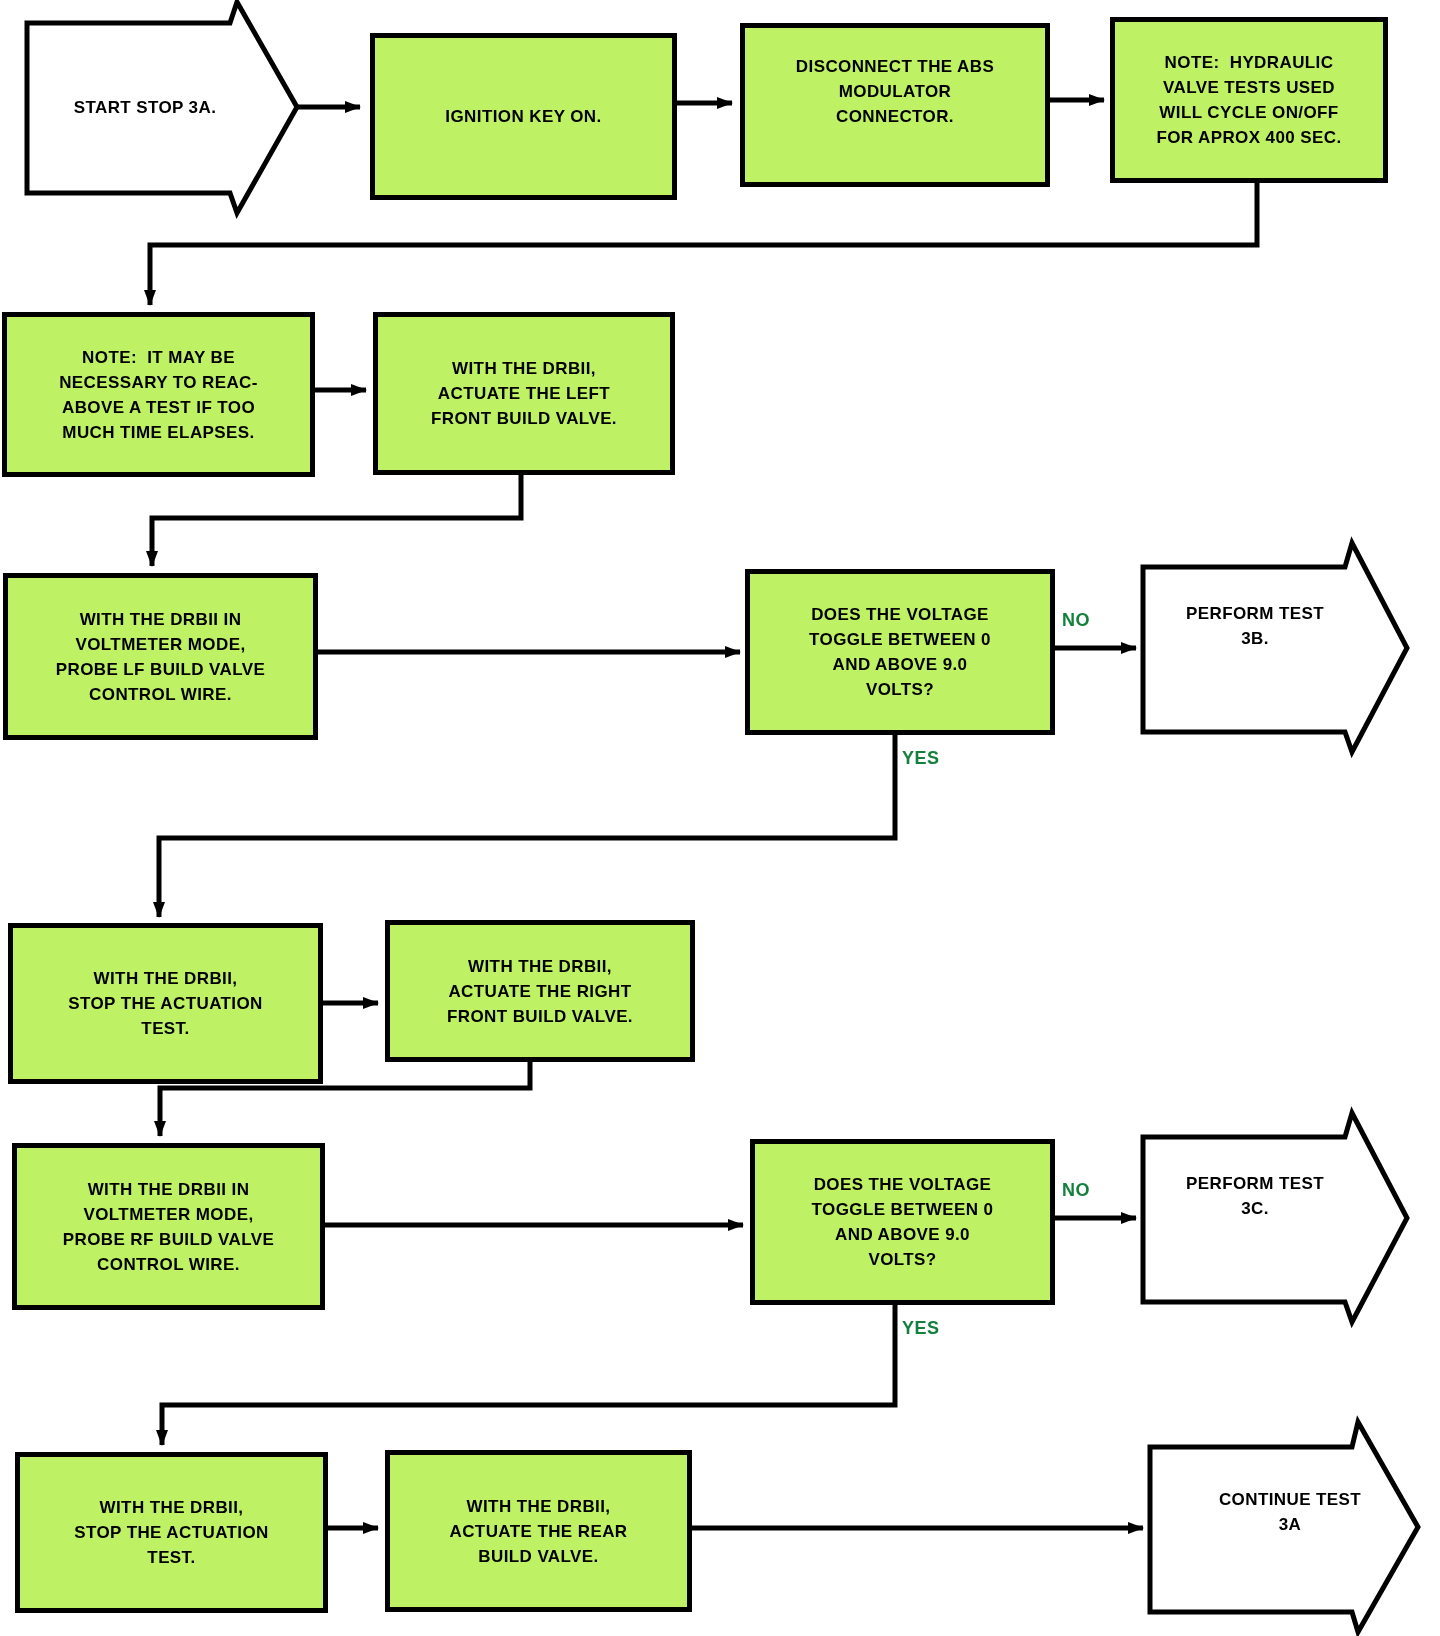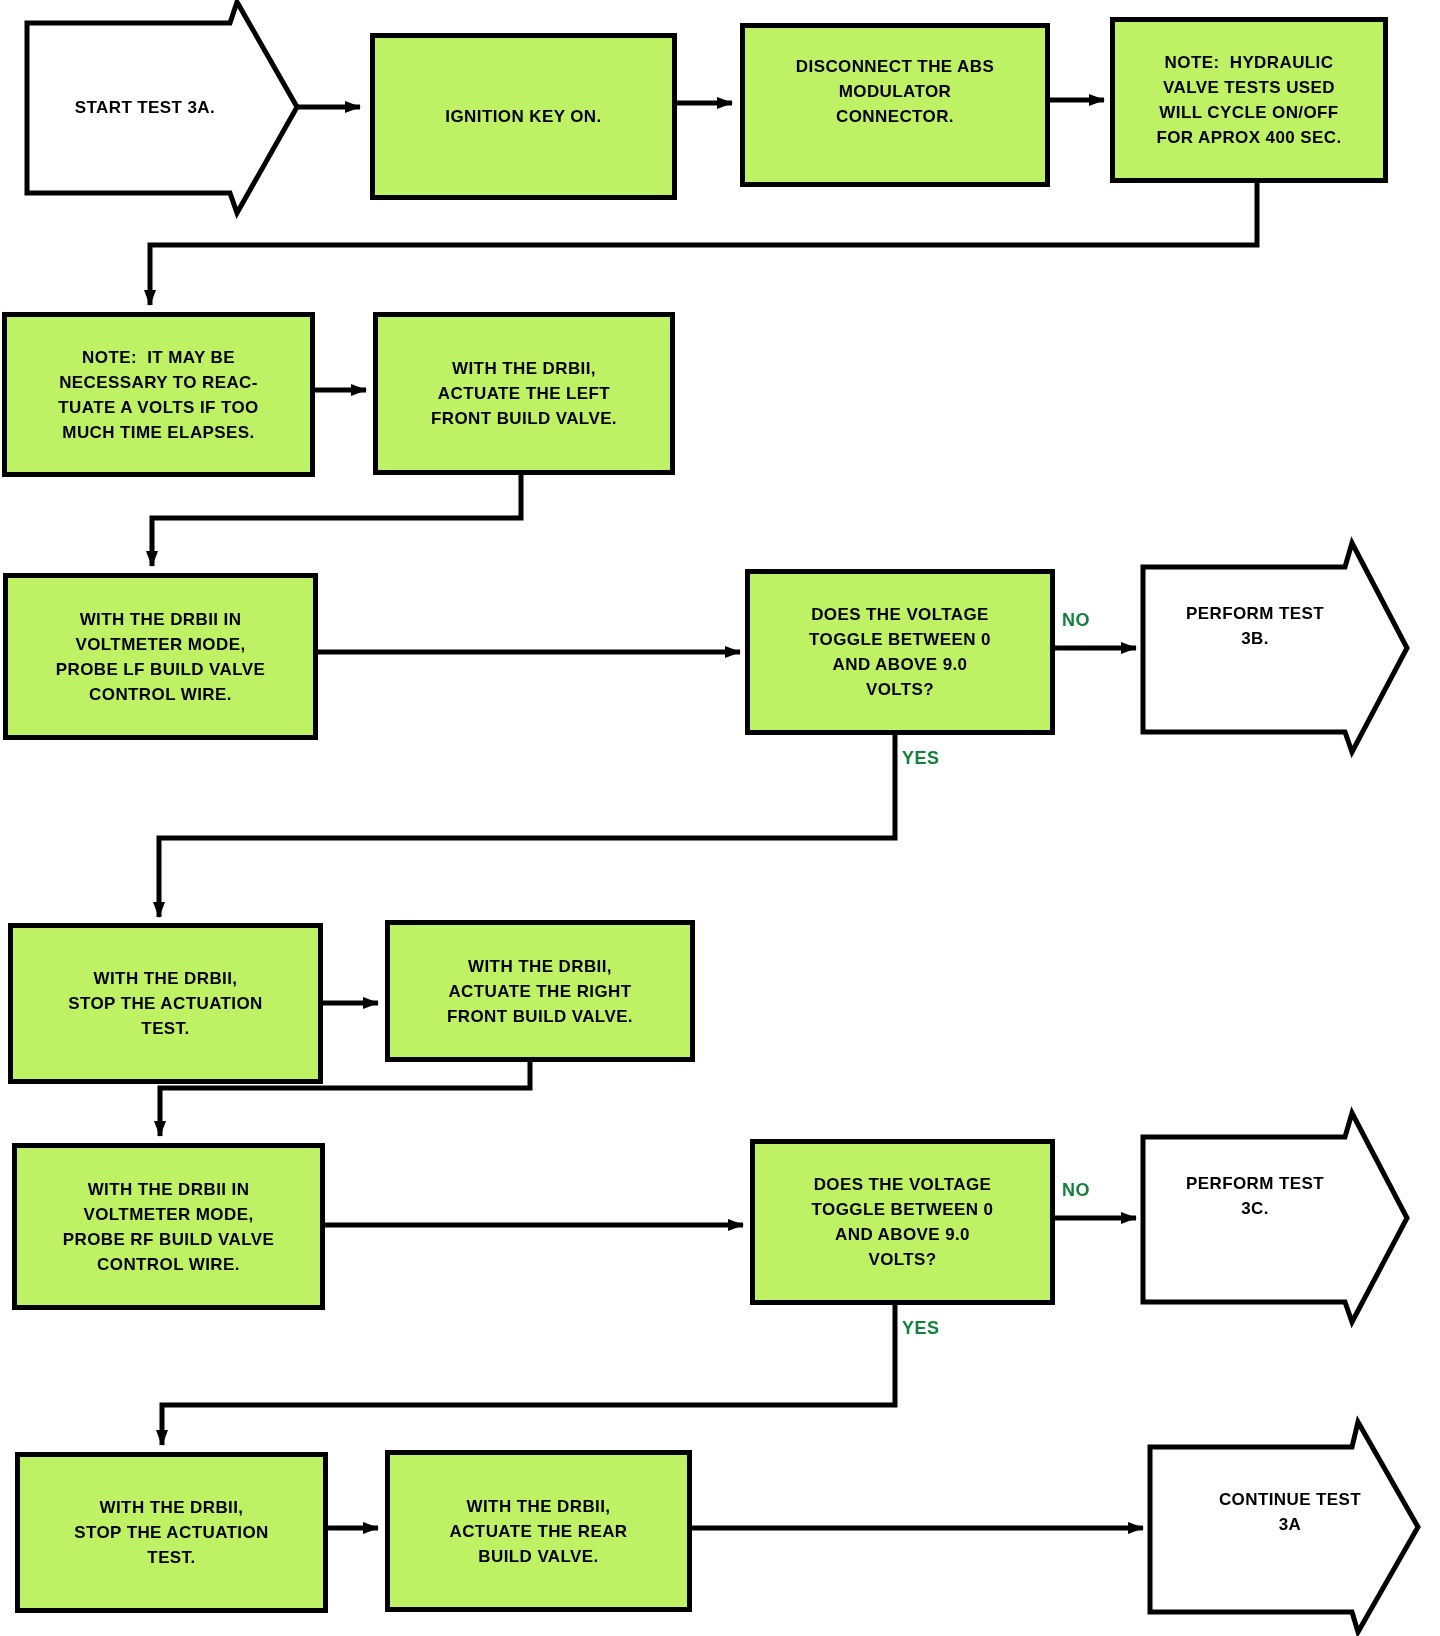--- a/index.html
+++ b/index.html
@@ -76,21 +76,21 @@
       <path d="M323,1003 L378,1003" marker-end="url(#ah)"></path>
       <path d="M530,1062 L530,1088 L160,1088 L160,1136" marker-end="url(#ah)"></path>
       <path d="M325,1225 L743,1225" marker-end="url(#ah)"></path>
       <path d="M1055,1218 L1136,1218" marker-end="url(#ah)"></path>
       <path d="M895,1305 L895,1405 L162,1405 L162,1445" marker-end="url(#ah)"></path>
       <path d="M328,1528 L378,1528" marker-end="url(#ah)"></path>
       <path d="M692,1528 L1143,1528" marker-end="url(#ah)"></path>
     </g>
   </svg>
 
-  <div class="shape-label" style="left:30px;top:95px;width:230px;">START TEST 3A.</div>
+  <div class="shape-label" style="left:30px;top:95px;width:230px;">START STOP 3A.</div>
   <div class="shape-label" style="left:1155px;top:601px;width:200px;">PERFORM TEST
 3B.</div>
   <div class="shape-label" style="left:1155px;top:1171px;width:200px;">PERFORM TEST
 3C.</div>
   <div class="shape-label" style="left:1185px;top:1487px;width:210px;text-align:center;">CONTINUE TEST
 3A</div>
 
   <div class="node" style="left:370px;top:33px;width:307px;height:167px;">
     <div class="label">IGNITION KEY ON.</div>
   </div>
@@ -104,21 +104,21 @@
   <div class="node" style="left:1110px;top:17px;width:278px;height:166px;">
     <div class="label">NOTE:  HYDRAULIC
 VALVE TESTS USED
 WILL CYCLE ON/OFF
 FOR APROX 400 SEC.</div>
   </div>
 
   <div class="node" style="left:2px;top:312px;width:313px;height:165px;">
     <div class="label">NOTE:  IT MAY BE
 NECESSARY TO REAC-
-TUATE A VOLTS IF TOO
+ABOVE A TEST IF TOO
 MUCH TIME ELAPSES.</div>
   </div>
 
   <div class="node" style="left:373px;top:312px;width:302px;height:163px;">
     <div class="label">WITH THE DRBII,
 ACTUATE THE LEFT
 FRONT BUILD VALVE.</div>
   </div>
 
   <div class="node" style="left:3px;top:573px;width:315px;height:167px;">

